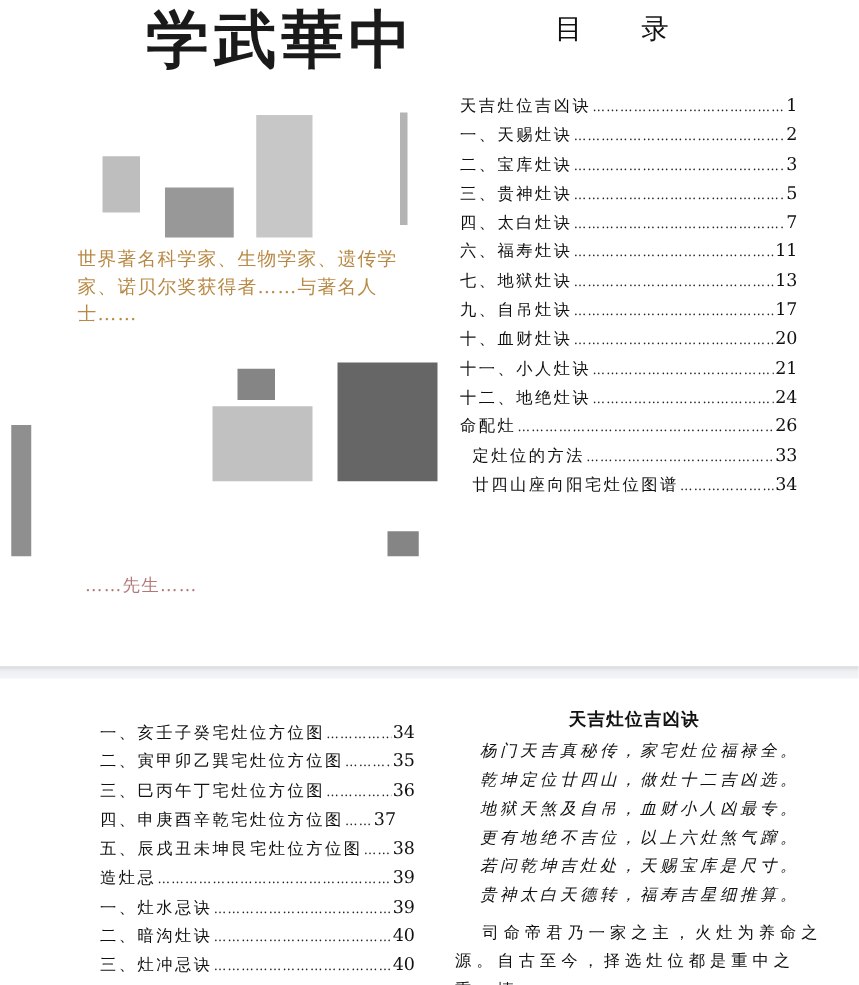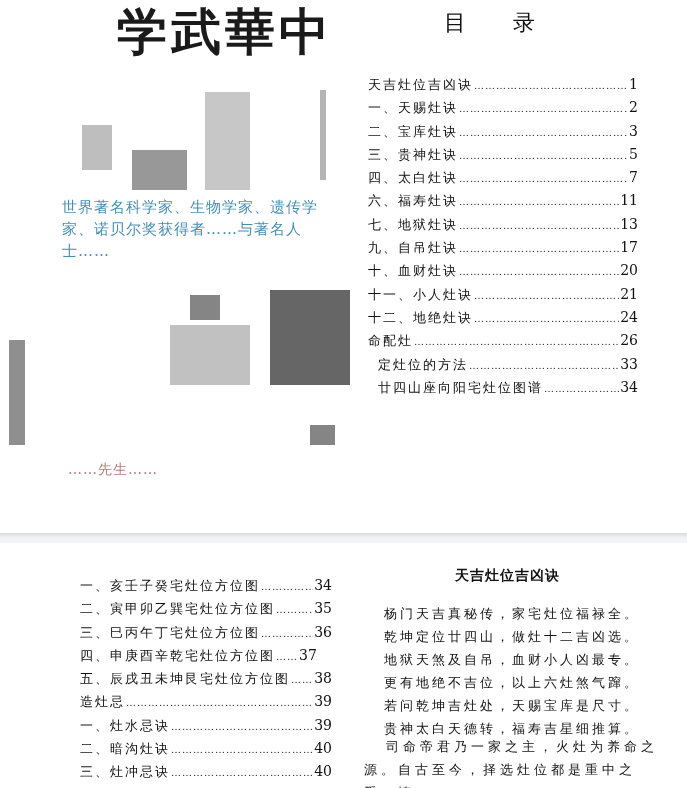--- a/index.html
+++ b/index.html
@@ -11,42 +11,42 @@
   .gap { position: absolute; left: 0; top: 533px; width: 687px; height: 10px;
          background: linear-gradient(#d9d9db, #eef0f4 40%, #f4f5f9); }
 
   
   .cover-title { position: absolute; left: 108px; top: 2px; width: 225px; height: 60px;
     font-size: 50px; font-weight: bold; letter-spacing: 4px; color: #1a1a1a;
     font-family: "DejaVu Serif", serif; line-height: 60px; filter: blur(0.3px); }
   .photo1 { position: absolute; left: 40px; top: 80px; width: 295px; height: 110px; }
   .photo1 .blk { position: absolute; background: #444; opacity: .55; }
   .caption1 { position: absolute; left: 62px; top: 196px; width: 260px; font-size: 15px;
-    line-height: 22px; color: #0369a1; letter-spacing: 1px; opacity: .75; }
+    line-height: 22px; color: #a16207; letter-spacing: 1px; opacity: .75; }
   .photo2 { position: absolute; left: 5px; top: 285px; width: 345px; height: 170px; }
   .photo2 .blk { position: absolute; background: #333; opacity: .6; }
   .caption2 { position: absolute; left: 68px; top: 458px; width: 250px; font-size: 14px;
     line-height: 22px; color: #7f1d1d; letter-spacing: 1px; opacity: .6; }
 
   
   .toc-title { position: absolute; left: 444px; top: 8px; font-size: 22px; letter-spacing: 20px;
     font-family: "DejaVu Sans", sans-serif; }
   .toc { position: absolute; left: 368px; top: 76px; width: 270px; }
   .toc-row { display: flex; align-items: baseline; height: 23.3px; font-size: 13px; white-space: nowrap; }
   .toc-row .label { letter-spacing: 2px; }
   .toc-row .dots { flex: 1; overflow: hidden; font-size: 10px; letter-spacing: 1px; color: #222; margin: 0 1px; }
   .toc-row .dots::before { content: "…………………………………………………………………………………"; }
   .toc-row .num { font-size: 14px; }
 
   
   .toc2 { position: absolute; left: 80px; top: 34px; width: 252px; }
   
   .poem-title { position: absolute; left: 455px; top: 24px; font-size: 14px; font-weight: bold;
     font-family: "DejaVu Sans", sans-serif; letter-spacing: 1px; }
-  .poem { position: absolute; left: 384px; top: 59px; width: 290px; }
+  .poem { position: absolute; left: 384px; top: 47px; width: 290px; font-style: italic; }
   .poem-line { height: 23px; font-size: 13px; letter-spacing: 3px; line-height: 23px; white-space: nowrap; }
   .para { position: absolute; left: 364px; top: 192px; width: 300px; font-size: 13px;
     letter-spacing: 4px; line-height: 23px; }
   .para .indent { padding-left: 22px; }
 </style>
 </head>
 <body>
 
 <div class="page" id="page1">
   <div class="cover-title" style="direction: rtl; unicode-bidi: bidi-override;">中華武学</div>

